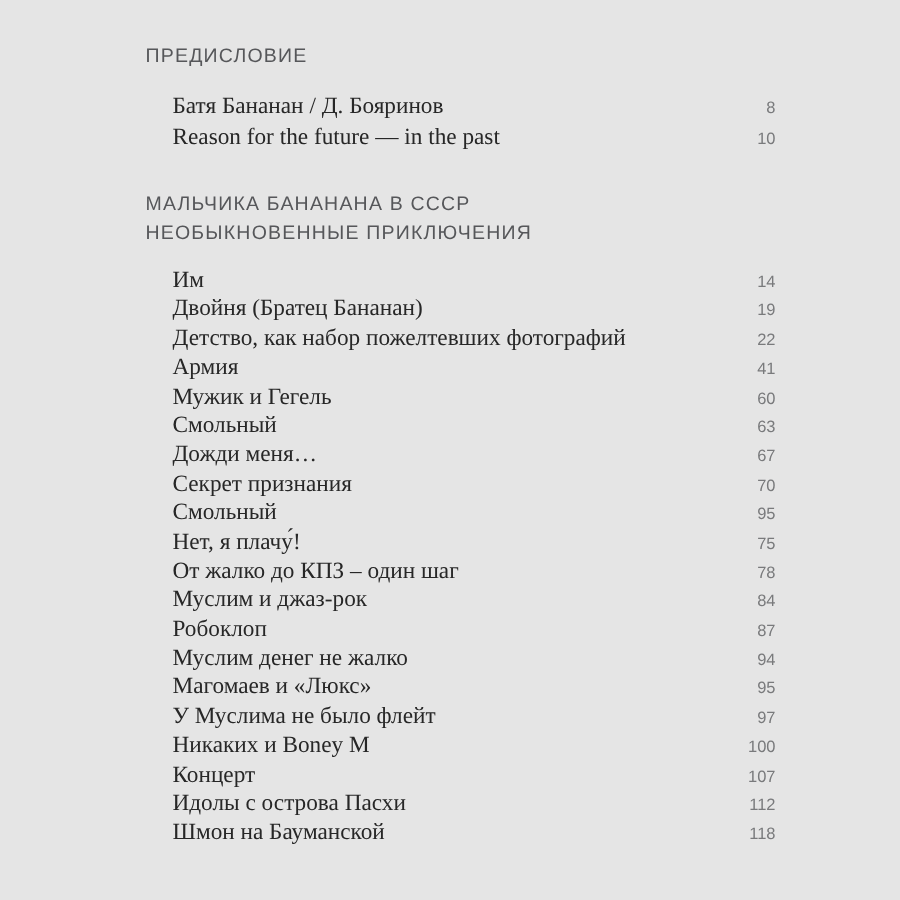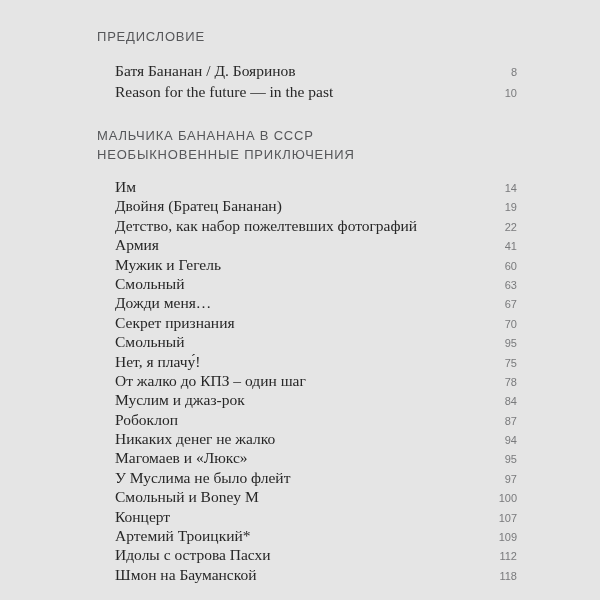--- a/index.html
+++ b/index.html
@@ -154,48 +154,44 @@
     <span class="toc-title">Муслим и джаз-рок</span>
     <span class="toc-page">84</span>
   </li>
 
   <li class="toc-row">
     <span class="toc-title">Робоклоп</span>
     <span class="toc-page">87</span>
   </li>
 
   <li class="toc-row">
-    <span class="toc-title">Никаких денег не жалко</span>
+    <span class="toc-title">Муслим денег не жалко</span>
     <span class="toc-page">94</span>
   </li>
 
   <li class="toc-row">
     <span class="toc-title">Магомаев и «Люкс»</span>
     <span class="toc-page">95</span>
   </li>
 
   <li class="toc-row">
     <span class="toc-title">У Муслима не было флейт</span>
     <span class="toc-page">97</span>
   </li>
 
   <li class="toc-row">
-    <span class="toc-title">Смольный и Boney M</span>
+    <span class="toc-title">Никаких и Boney M</span>
     <span class="toc-page">100</span>
   </li>
 
   <li class="toc-row">
     <span class="toc-title">Концерт</span>
     <span class="toc-page">107</span>
   </li>
 
-  <li class="toc-row">
-    <span class="toc-title">Артемий Троицкий*</span>
-    <span class="toc-page">109</span>
-  </li>
 
   <li class="toc-row">
     <span class="toc-title">Идолы с острова Пасхи</span>
     <span class="toc-page">112</span>
   </li>
 
   <li class="toc-row">
     <span class="toc-title">Шмон на Бауманской</span>
     <span class="toc-page">118</span>
   </li>

